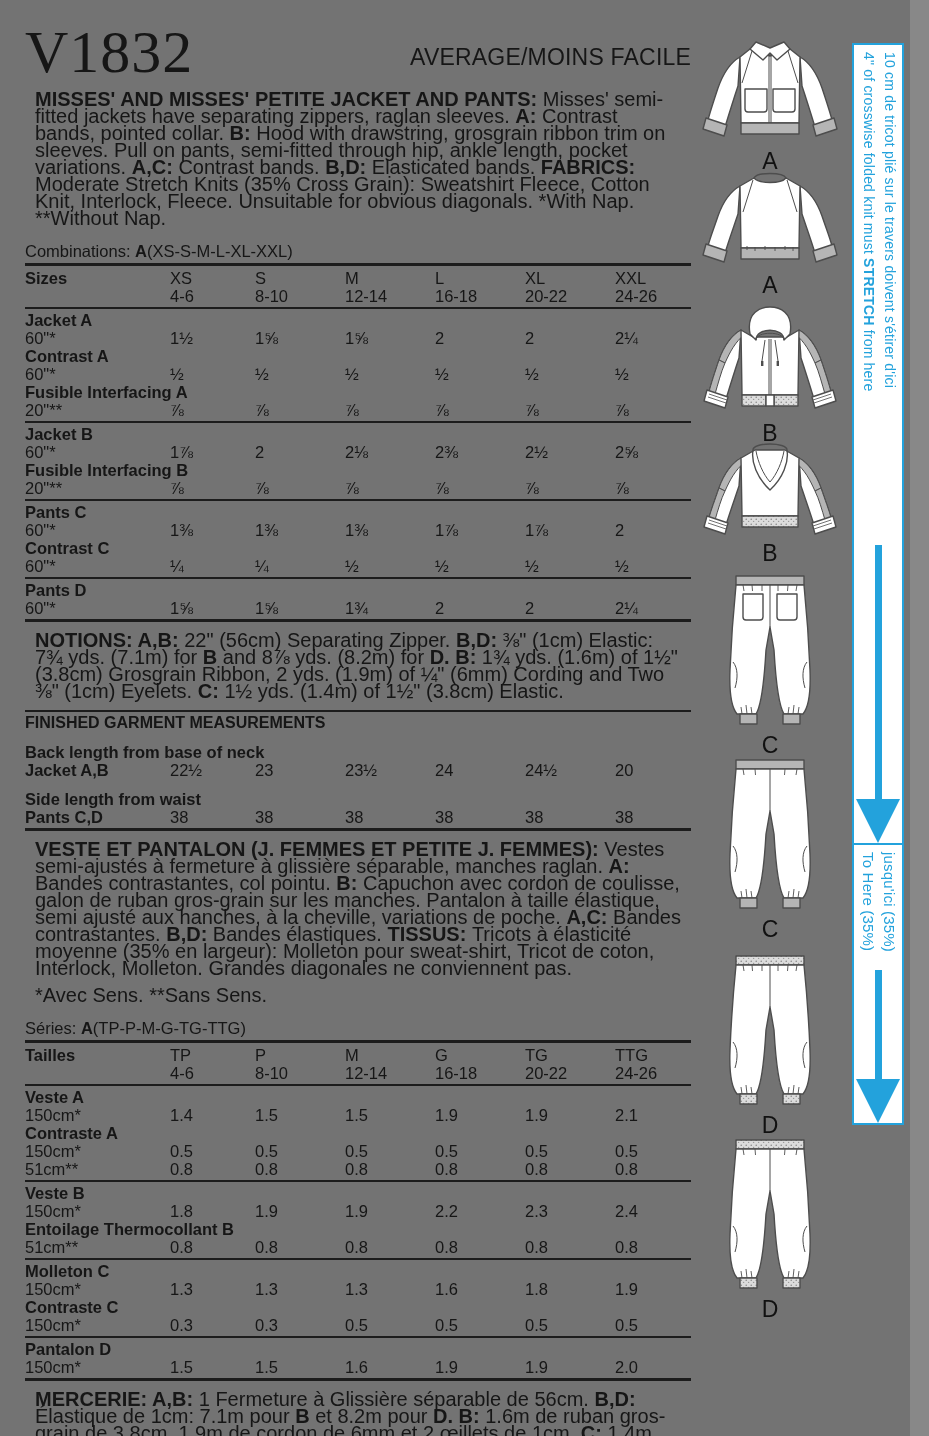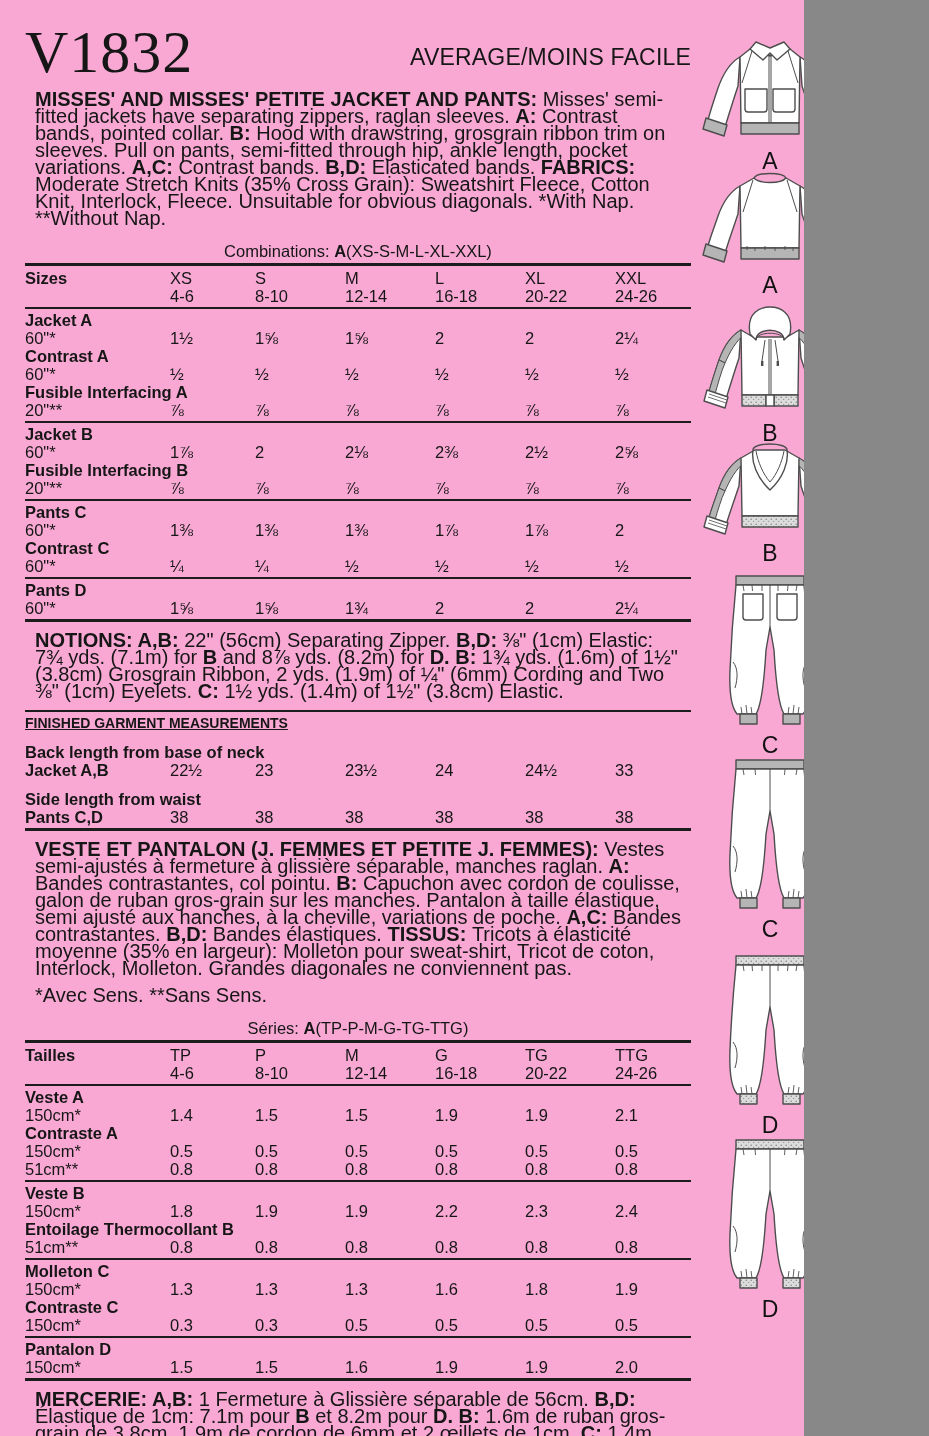--- a/index.html
+++ b/index.html
@@ -1,38 +1,38 @@
 <!DOCTYPE html>
 <html style="--accent: #23A2DC; --rule: #1c1c1c;"><head>
 <meta charset="utf-8">
 <style>
   :root{ --accent:#23A2DC; --rule:#1c1c1c; --ink:#161616; }
   html,body{margin:0;padding:0;}
   body{background:#888;}
-  .page{position:relative;width:804px;height:1436px;background:#f9a8d4;overflow:hidden;
+  .page{position:relative;width:910px;height:1436px;background:#737373;overflow:hidden;
         font-family:"Liberation Sans","DejaVu Sans",sans-serif;color:var(--ink);}
   .lcol{position:absolute;left:25px;top:20px;width:666px;}
   .hdr{display:flex;align-items:flex-start;}
   .pnum{font-family:"Liberation Serif","DejaVu Serif",serif;font-size:60px;line-height:64px;letter-spacing:1px;font-weight:400;}
   .diff{margin-left:auto;margin-top:24px;font-size:23px;letter-spacing:0.2px;}
   .para{margin:10px;font-size:20px;line-height:17px;}
   .para.desc{margin-top:7px;}
-  .combi{margin:0;margin-top:15px;font-size:16.5px;line-height:19px;text-align:center;}
+  .combi{margin:0;margin-top:15px;font-size:16.5px;line-height:19px;}
   b{font-weight:bold;}
   
   .sizetable{margin-top:1px;}
   .trow{display:grid;grid-template-columns:145px 85px 90px 90px 90px 90px auto;line-height:18px;font-size:16.5px;}
   .trow .cell{text-align:left;}
   .cell.span{grid-column:1/-1;}
   .cell.b, .b{font-weight:bold;}
   .hname{font-weight:normal;}
   .rule{border-top:2px solid var(--rule);height:0;margin:2px 0 2px;}
   .rule.thick{border-top-width:3px;margin:2px 0 3px;}
   
-  .mtitle{font-size:14px;font-weight:bold;line-height:18px;text-decoration:underline;}
+  .mtitle{font-size:16px;font-weight:bold;line-height:18px;}
   .mrows .trow{line-height:17.5px;}
   .mhead{font-weight:bold;font-size:16.5px;line-height:17.5px;margin-top:12px;}
   
   .figs{position:absolute;left:690px;top:0;width:160px;height:1436px;}
   .fig{position:absolute;left:0;width:160px;text-align:center;}
   .figlabel{font-size:23px;line-height:24px;margin-top:1px;color:#111;}
   .fig svg{display:block;margin:0 auto;}
   
   .strip{position:absolute;left:852px;top:43px;width:52px;height:1082px;border:2px solid var(--accent);box-sizing:border-box;background:#fff;}
   .gsec1{position:relative;height:798px;border-bottom:2px solid var(--accent);}
@@ -209,21 +209,21 @@
       <div class="mtitle">FINISHED GARMENT MEASUREMENTS</div>
       <div class="mrows">
           <div class="mhead">Back length from base of neck</div>
           <div class="trow">
             <div class="cell b">Jacket A,B</div>
             <div class="cell">22½</div>
             <div class="cell">23</div>
             <div class="cell">23½</div>
             <div class="cell">24</div>
             <div class="cell">24½</div>
-            <div class="cell">33</div>
+            <div class="cell">20</div>
           </div>
           <div class="mhead">Side length from waist</div>
           <div class="trow">
             <div class="cell b">Pants C,D</div>
             <div class="cell">38</div>
             <div class="cell">38</div>
             <div class="cell">38</div>
             <div class="cell">38</div>
             <div class="cell">38</div>
             <div class="cell">38</div>

